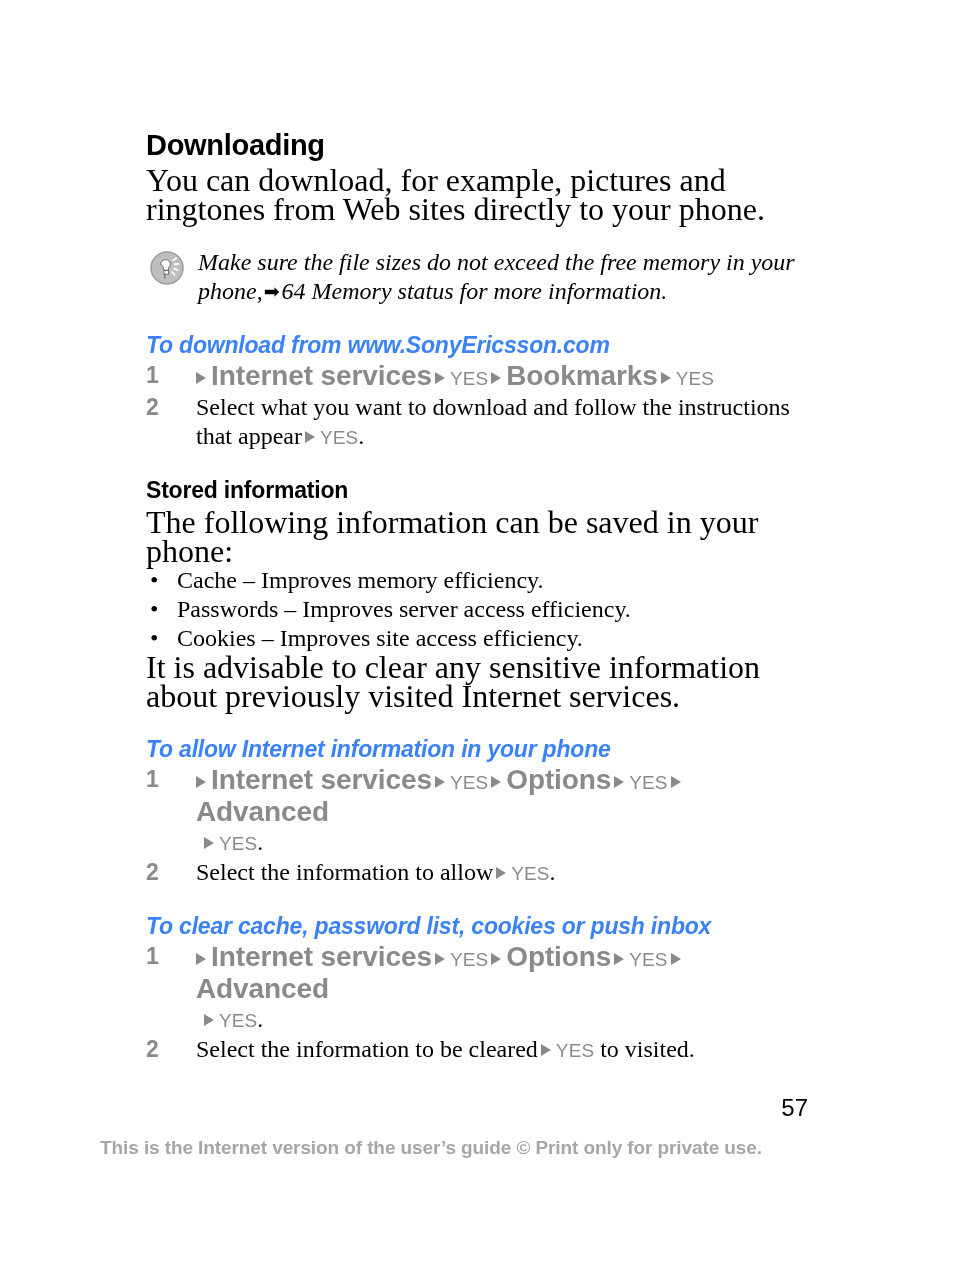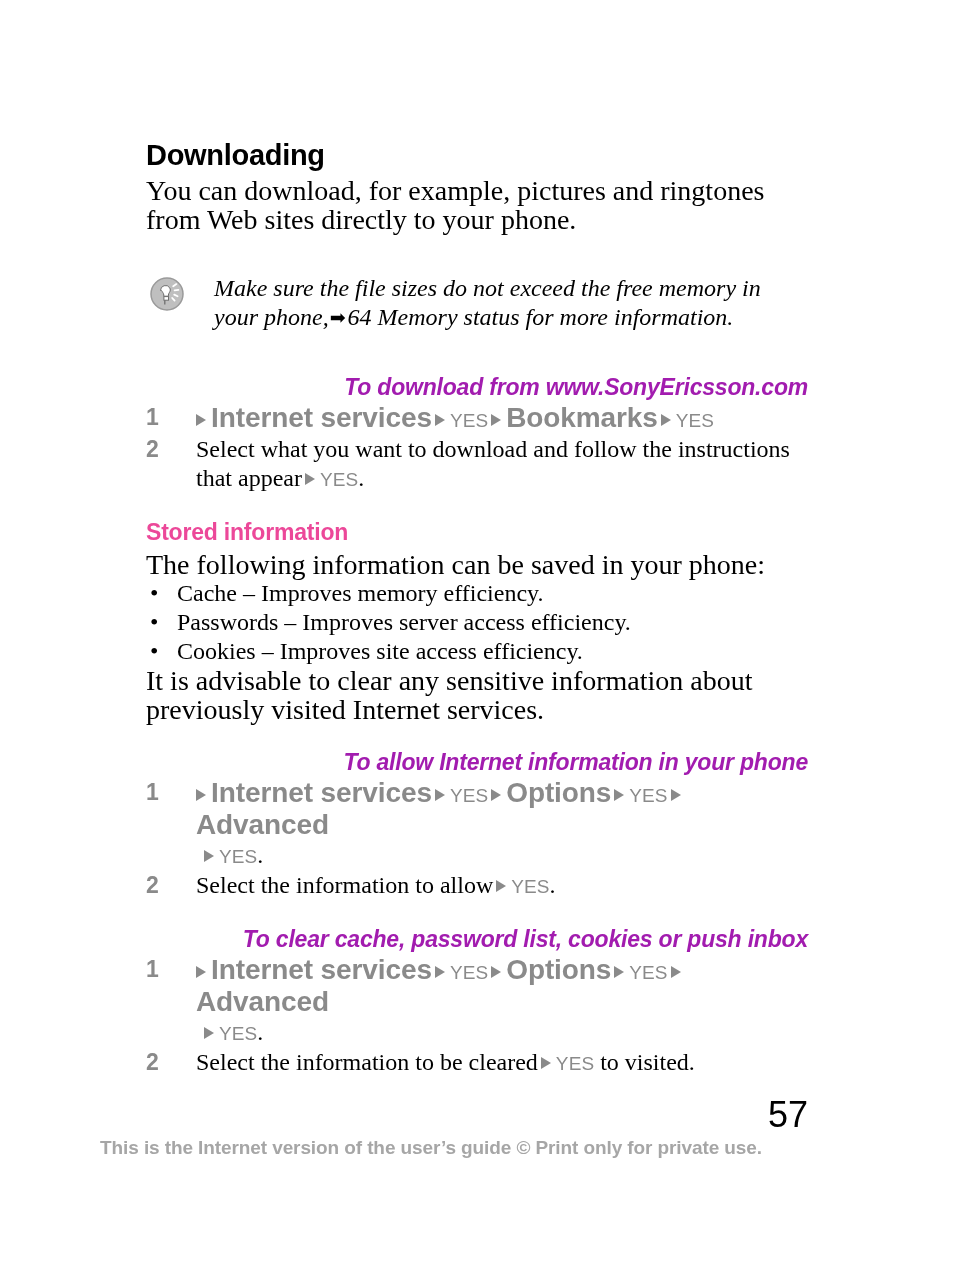--- a/index.html
+++ b/index.html
@@ -12,21 +12,21 @@
     height: 1269px;
     position: relative;
     font-family: "Liberation Serif", "DejaVu Serif", serif;
     color: #000000;
     overflow: hidden;
   }
 
   .page {
     position: absolute;
     left: 146px;
-    top: 138px;
+    top: 128px;
     width: 662px;
   }
 
   
   h1.sect-title {
     font-family: "Liberation Sans", "DejaVu Sans", sans-serif;
     font-weight: bold;
     font-size: 29px;
     line-height: 34px;
     letter-spacing: -0.3px;
@@ -34,54 +34,53 @@
     color: #000;
   }
   h2.sub-title {
     font-family: "Liberation Sans", "DejaVu Sans", sans-serif;
     font-weight: bold;
     font-style: italic;
     font-size: 23px;
     line-height: 29px;
     letter-spacing: -0.2px;
     margin: 0 0 1px 0;
-    color: #a21caf;
-    text-align: right;
+    color: #3b82f6;
   }
   h3.sect-title-sm {
     font-family: "Liberation Sans", "DejaVu Sans", sans-serif;
     font-weight: bold;
     font-size: 23px;
     line-height: 29px;
     letter-spacing: -0.2px;
     margin: 0 0 3px 0;
-    color: #ec4899;
+    color: #000000;
   }
 
   
   p.body {
-    font-size: 28px;
+    font-size: 32px;
     line-height: 29px;
     margin: 0;
     color: #000;
   }
   .gap-lg { height: 24px; }
 
   
   .tip {
     position: relative;
     padding-left: 52px;
     min-height: 40px;
   }
   .tip-text {
     font-size: 24px;
     line-height: 29px;
     font-style: italic;
     color: #000;
-    margin: 16px;
+    margin: 0;
   }
   .tip-icon {
     position: absolute;
     left: 4px;
     top: 3px;
     width: 34px;
     height: 34px;
   }
   .solid-arrow {
     font-style: normal;
@@ -170,21 +169,21 @@
     line-height: 29px;
     color: #000;
   }
 
   
   .page-number {
     position: absolute;
     right: 146px;
     top: 1094px;
     font-family: "Liberation Sans", "DejaVu Sans", sans-serif;
-    font-size: 36px;
+    font-size: 24px;
     color: #000;
     text-align: right;
   }
   .footer-note {
     position: absolute;
     left: 0;
     top: 1137px;
     width: 862px;
     text-align: center;
     font-family: "Liberation Sans", "DejaVu Sans", sans-serif;

